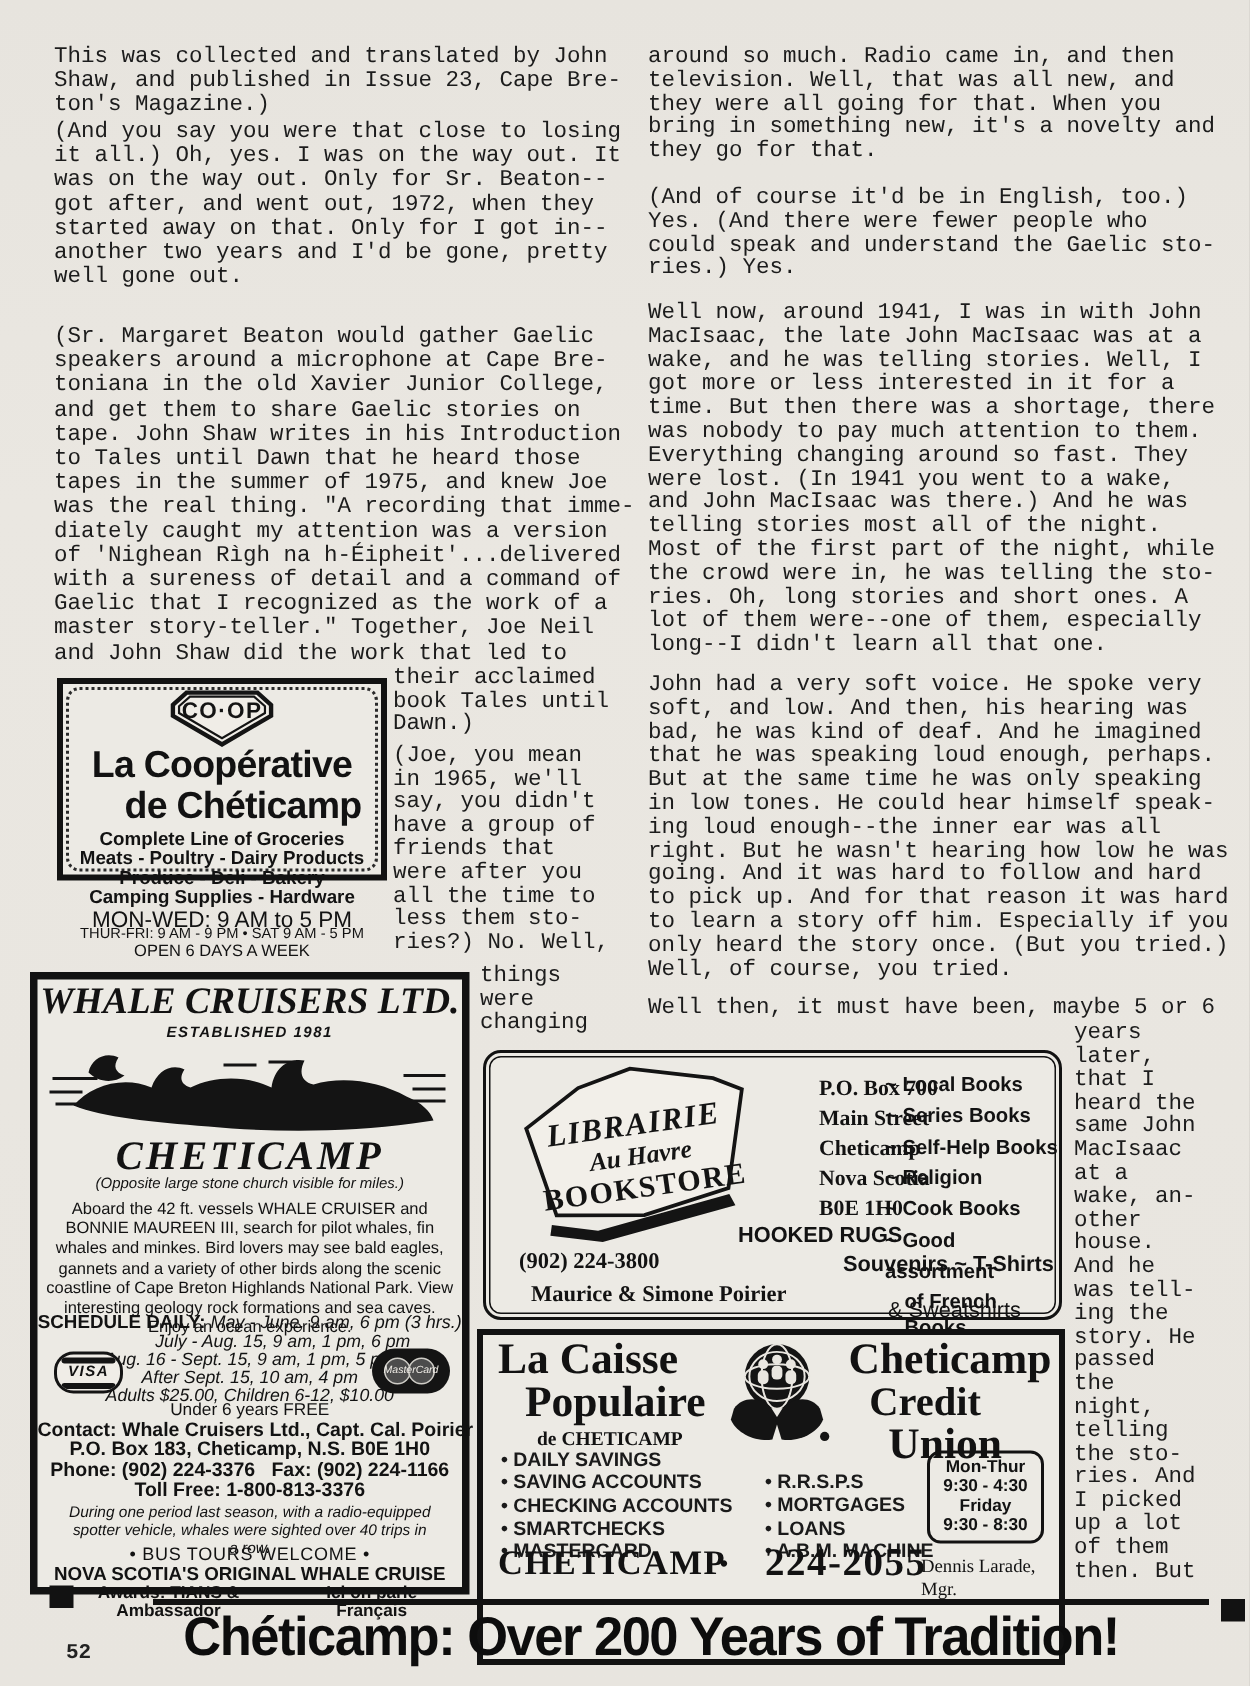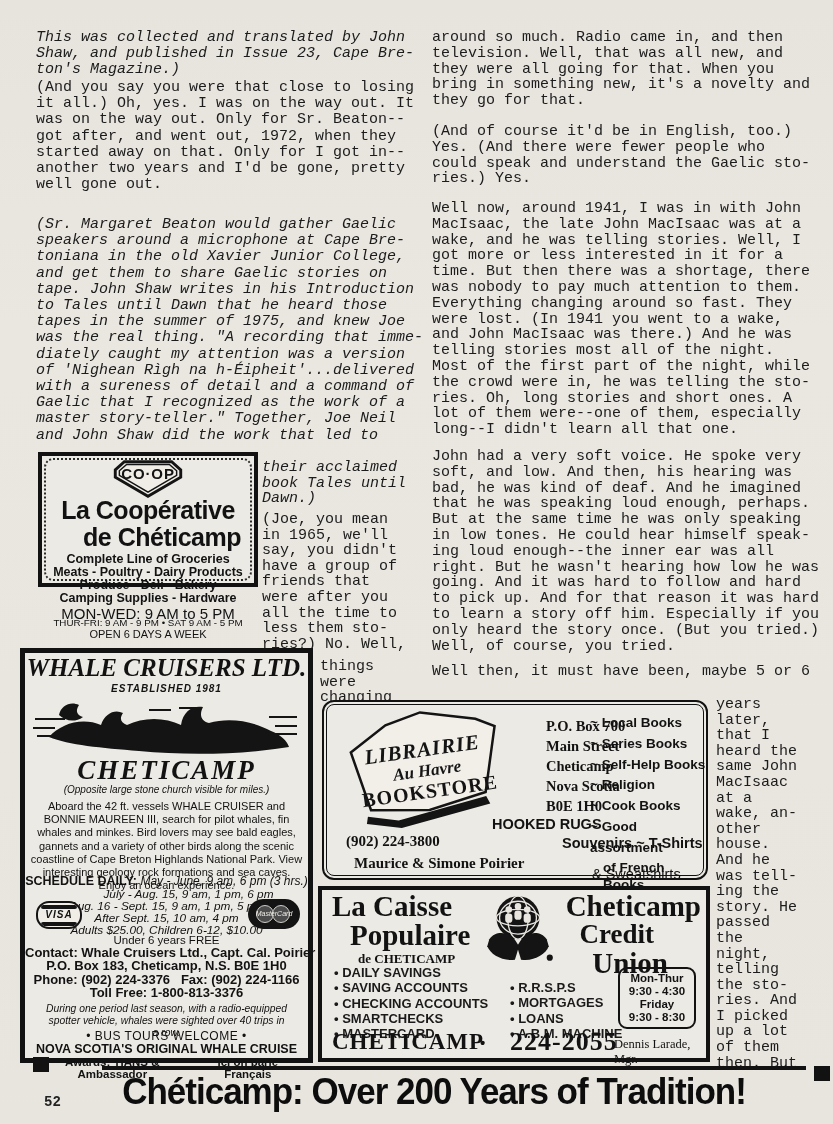--- a/index.html
+++ b/index.html
@@ -3,22 +3,22 @@
 <meta charset="utf-8">
 <style>
   html,body{margin:0;padding:0;}
   body{background:#b9b6b0;font-family:"Liberation Sans",sans-serif;}
   #page{position:relative;width:833px;height:1124px;background:#e9e6e0;overflow:hidden;
         background-image:linear-gradient(180deg,#e7e4de 0%,#eae7e1 30%,#e8e5df 100%);}
   
   .mono{position:absolute;font-family:"Liberation Mono",monospace;font-size:15px;
         line-height:16.2px;white-space:pre;color:#1c1c1c;}
   .rcol{line-height:15.8px;}
-  .nar{line-height:15.6px;margin-top:16px;}
-  .it{font-style:italic;}
+  .nar{line-height:15.6px;}
+  .it{}
   
   .ad{position:absolute;background:#eceae4;border:4px solid #121212;box-sizing:border-box;color:#121212;}
   
   #coop{left:38px;top:452px;width:220px;height:135px;text-align:center;}
   #coop .dotted{position:absolute;inset:2px;border:2px dotted #2a2a2a;border-radius:9px;}
   .coop-logo{position:absolute;left:50%;transform:translateX(-50%);top:3px;}
   .coop-t1{position:absolute;left:0;right:0;top:40px;font-weight:bold;font-size:25px;letter-spacing:-0.5px;}
   .coop-t2{position:absolute;left:0;right:0;top:67px;font-weight:bold;font-size:25px;letter-spacing:-0.5px;padding-left:28px;}
   .coop-products{position:absolute;left:0;right:0;top:97px;font-weight:bold;font-size:12.5px;line-height:12.9px;white-space:pre-line;}
   .coop-h1{position:absolute;left:0;right:0;top:149px;font-size:15px;}
@@ -56,21 +56,21 @@
   .bk-art{position:absolute;left:6px;top:4px;}
   .bk-phone{position:absolute;left:22px;top:131px;font-family:"Liberation Serif",serif;font-weight:bold;font-size:15px;}
   .bk-owners{position:absolute;left:30px;top:153px;font-family:"Liberation Serif",serif;font-weight:bold;font-size:15px;}
   .bk-addr{position:absolute;left:222px;top:14px;font-family:"Liberation Serif",serif;font-weight:bold;font-size:14.5px;line-height:20px;white-space:pre-line;}
   .bk-cats{position:absolute;left:266px;top:11px;font-weight:bold;font-size:13.5px;line-height:20.8px;}
   .bk-cats .indent{margin-left:13px;line-height:17px;}
   .bk-hooked{position:absolute;left:168px;top:114px;font-weight:bold;font-size:14.5px;}
   .bk-souv1{position:absolute;left:238px;top:133px;font-weight:bold;font-size:14.5px;}
   .bk-souv2{position:absolute;left:268px;top:164px;font-weight:normal;font-size:14.5px;}
   
-  #credit{left:318px;top:886px;width:392px;height:176px;}
+  #credit{left:318px;top:886px;width:392px;height:224px;}
   #credit .serif{font-family:"Liberation Serif",serif;font-weight:bold;}
   .cu-fr1{position:absolute;left:10px;top:0px;font-size:29px;}
   .cu-fr2{position:absolute;left:28px;top:29px;font-size:29px;}
   .cu-frsub{position:absolute;left:36px;top:61px;font-size:13px;}
   .cu-logo{position:absolute;left:155px;top:2px;}
   .cu-en1{position:absolute;right:5px;top:0px;font-size:29px;}
   .cu-en2{position:absolute;right:52px;top:29px;font-size:27px;}
   .cu-en3{position:absolute;right:38px;top:57px;font-size:29px;}
   .cu-list{position:absolute;font-size:13px;line-height:15.3px;font-weight:bold;color:#1a1a1a;}
   .cu-left{left:12px;top:75px;}

